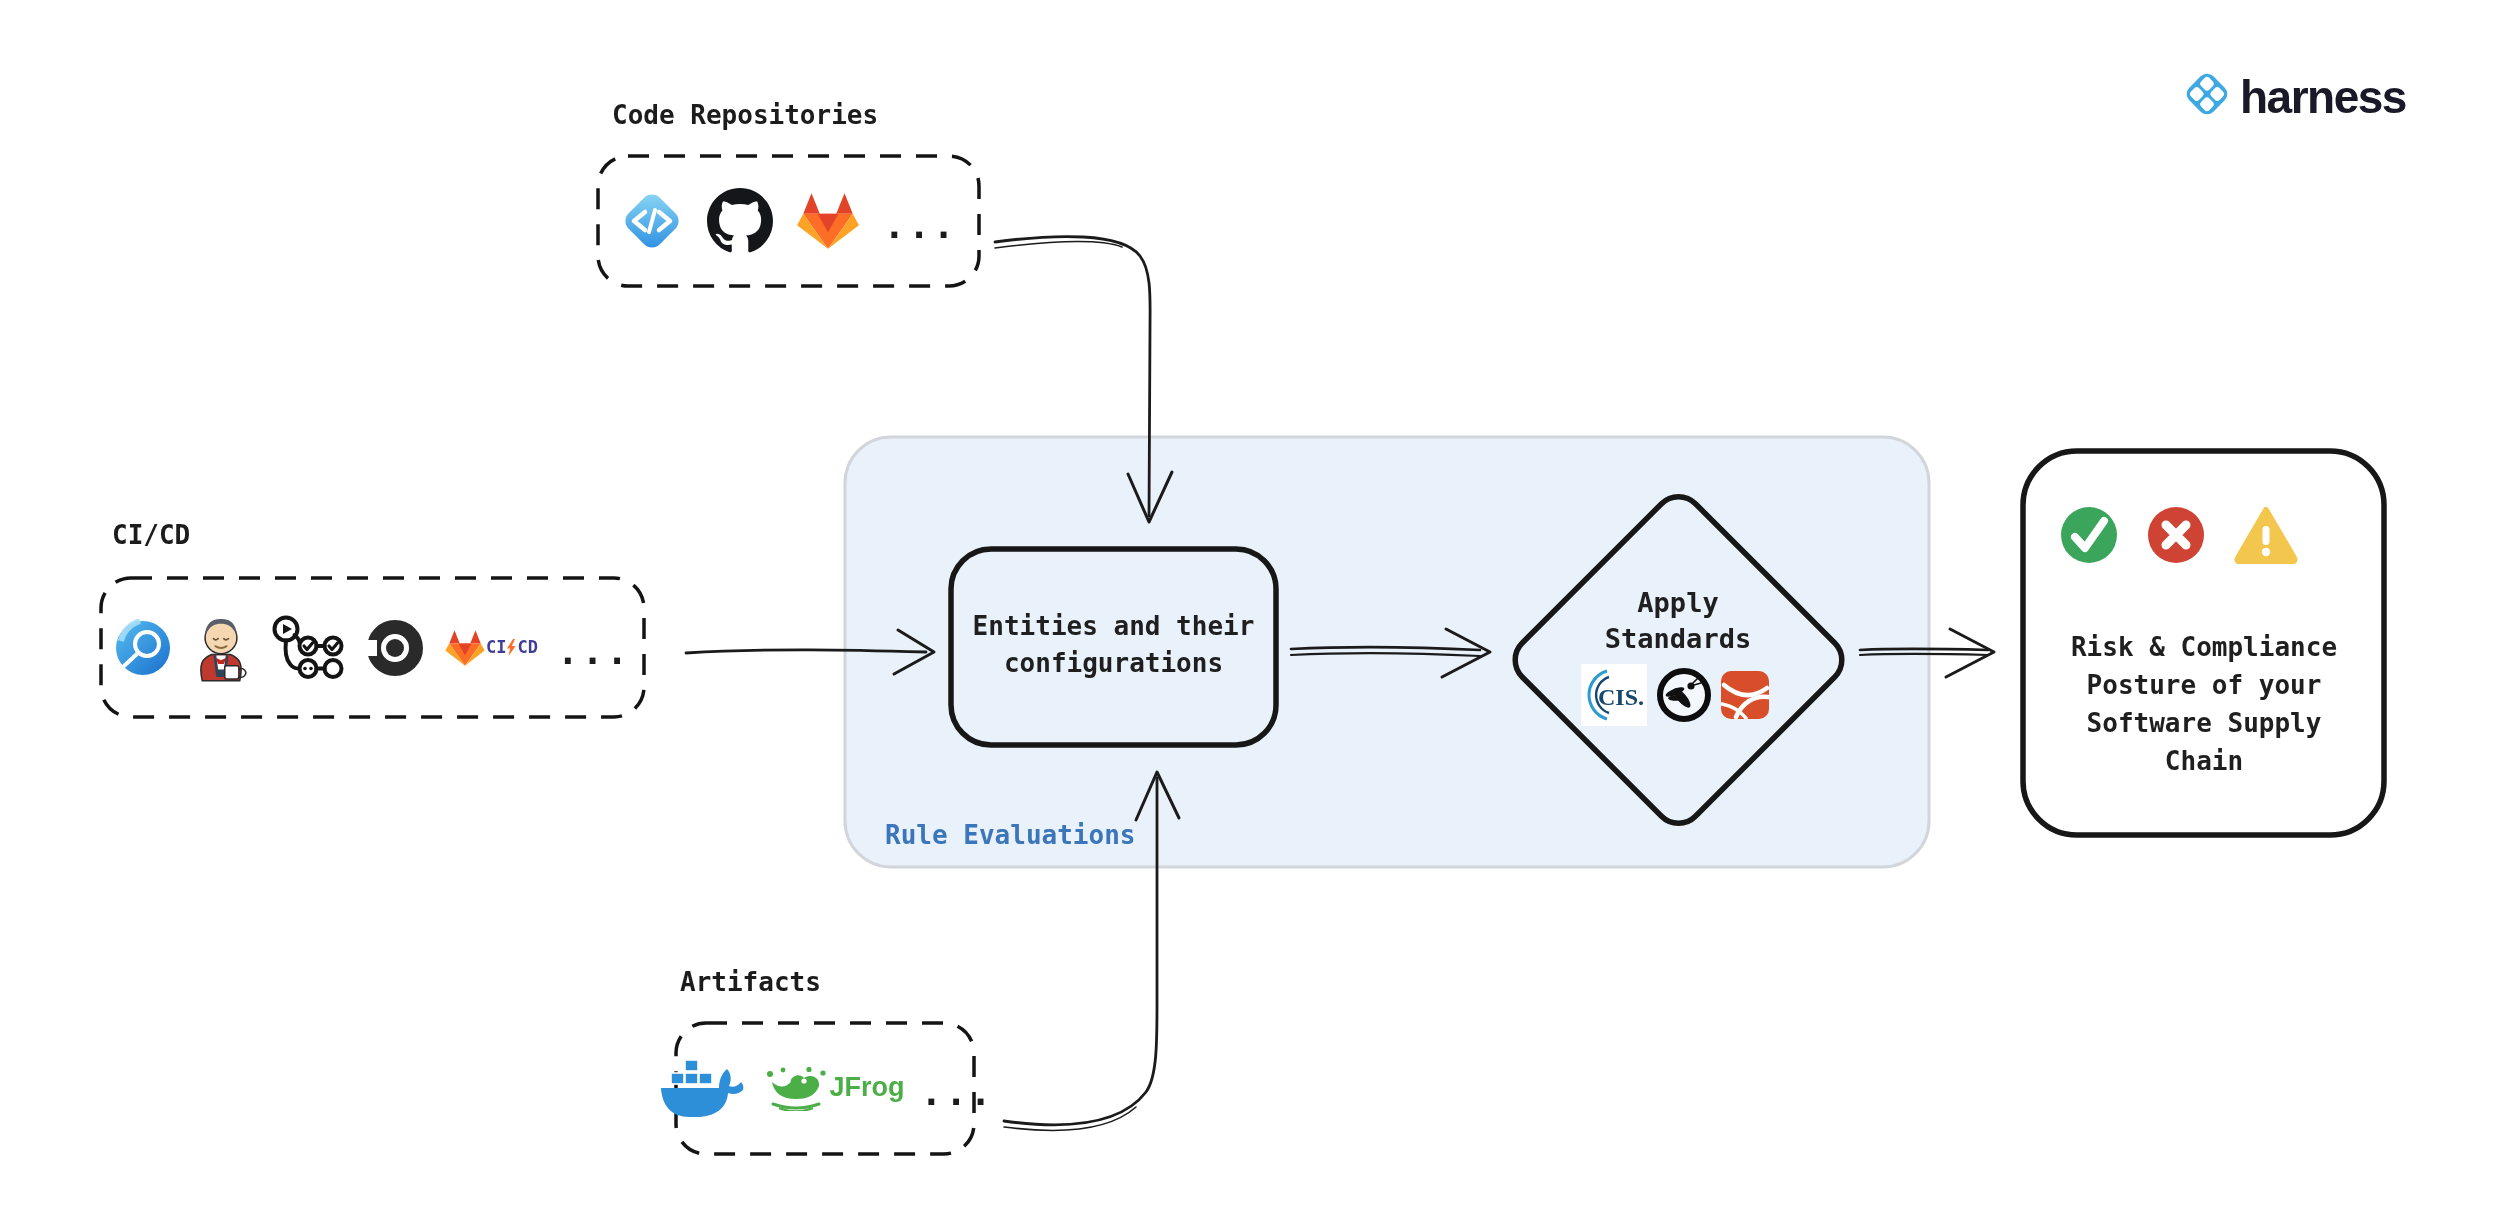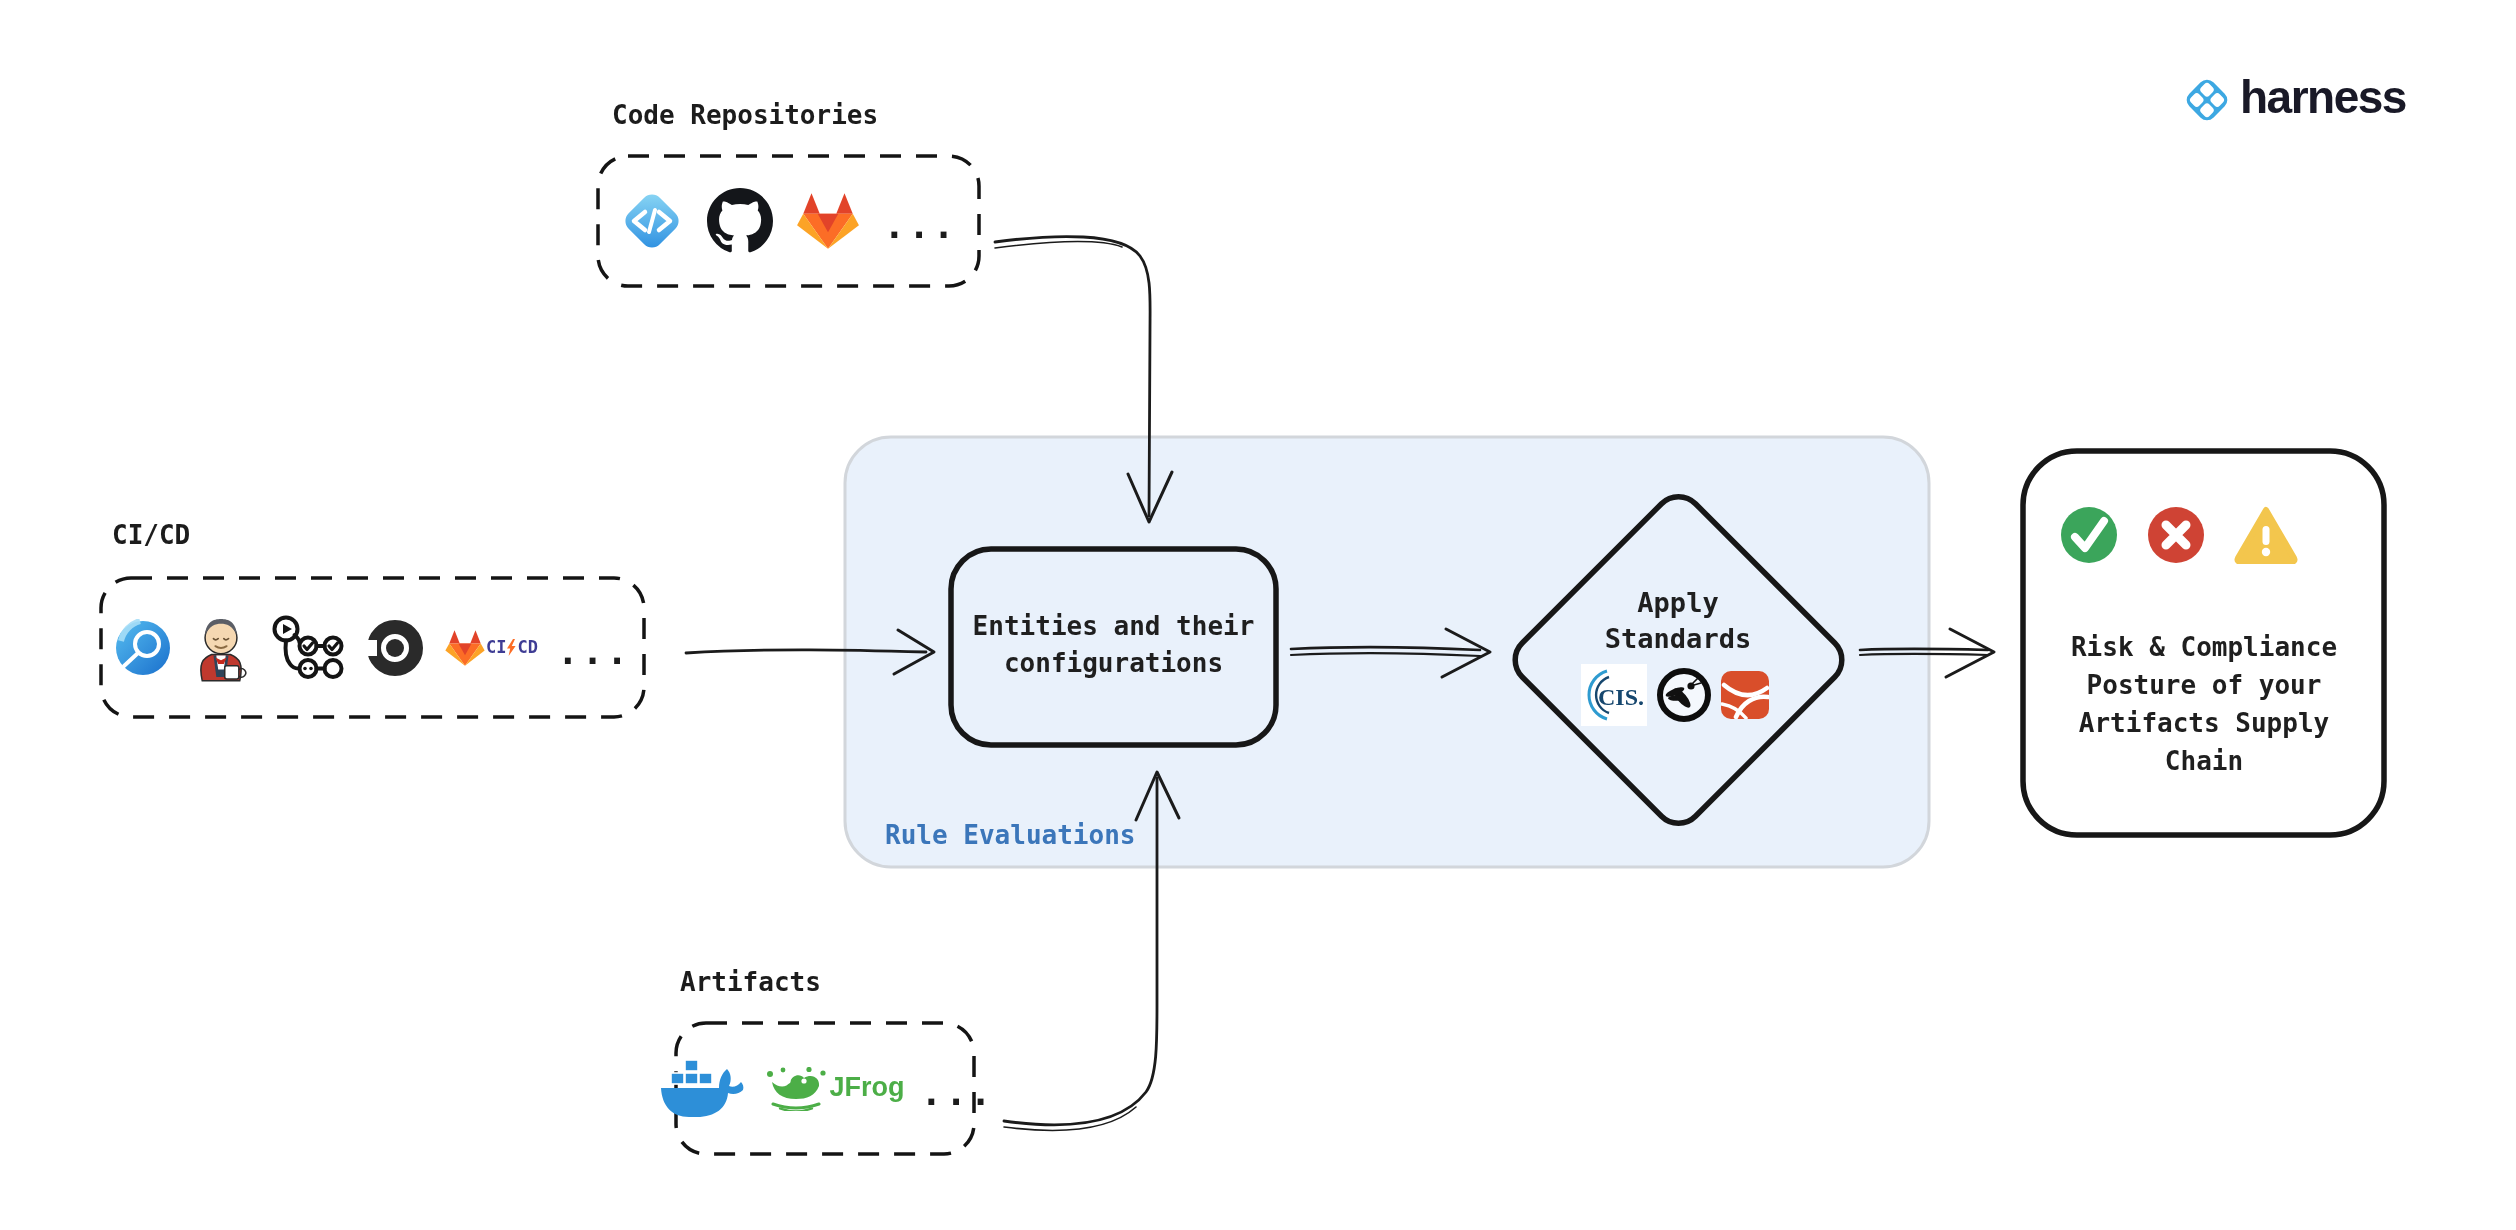--- a/index.html
+++ b/index.html
@@ -16,21 +16,21 @@
   .center-text{text-align:center;font-weight:700;color:#1f1f1f;}
   .ent-text{width:325px;font-size:26px;line-height:37px;}
   .apply-text{width:250px;font-size:27px;line-height:36px;}
   .outcome-text{width:330px;font-size:26px;line-height:38px;margin-top:16px;}
   .rule-label{font-size:26px;font-weight:700;color:#3b76ba;white-space:nowrap;}
 
   .stack{display:flex;flex-direction:row;align-items:center;}
   .gl-cicd-text{font-size:17px;font-weight:700;color:#3e3c94;display:flex;align-items:center;line-height:1;}
   .jfrog-word{font-family:"Liberation Sans",sans-serif;font-size:27px;font-weight:700;color:#4cae47;line-height:1;margin-top:-2px;}
 
-  .brand{display:flex;align-items:flex-end;gap:9px;}
+  .brand{display:flex;align-items:flex-start;gap:9px;}
   .brand-word{font-family:"Liberation Sans",sans-serif;font-size:46px;font-weight:700;color:#191927;letter-spacing:-1.5px;}
 </style>
 </head>
 <body>
 
 <div class="canvas">
 
   <svg id="wires" viewBox="0 0 2516 1230">
 
     <rect x="845" y="437" width="1084" height="430" rx="46" fill="#e9f1fb" stroke="#d2d6db" stroke-width="3"></rect>
@@ -284,17 +284,17 @@
         <path d="M32,4 L60,52 Q62,56 56,56 L8,56 Q2,56 4,52 Z" fill="#f3c64d" stroke="#f3c64d" stroke-width="6" stroke-linejoin="round"></path>
         <rect x="28.5" y="20" width="7" height="19" rx="3.5" fill="#ffffff"></rect>
         <circle cx="32" cy="46" r="4.2" fill="#ffffff"></circle>
       </svg>
     </span>
   </div>
 
   <div class="abs center-text outcome-text" style="left:2039px;top:612px;">
     <div>Risk &amp; Compliance</div>
     <div>Posture of your</div>
-    <div>Artifacts Supply</div>
+    <div>Software Supply</div>
     <div>Chain</div>
   </div>
 
 </div>
 
 </body></html>

